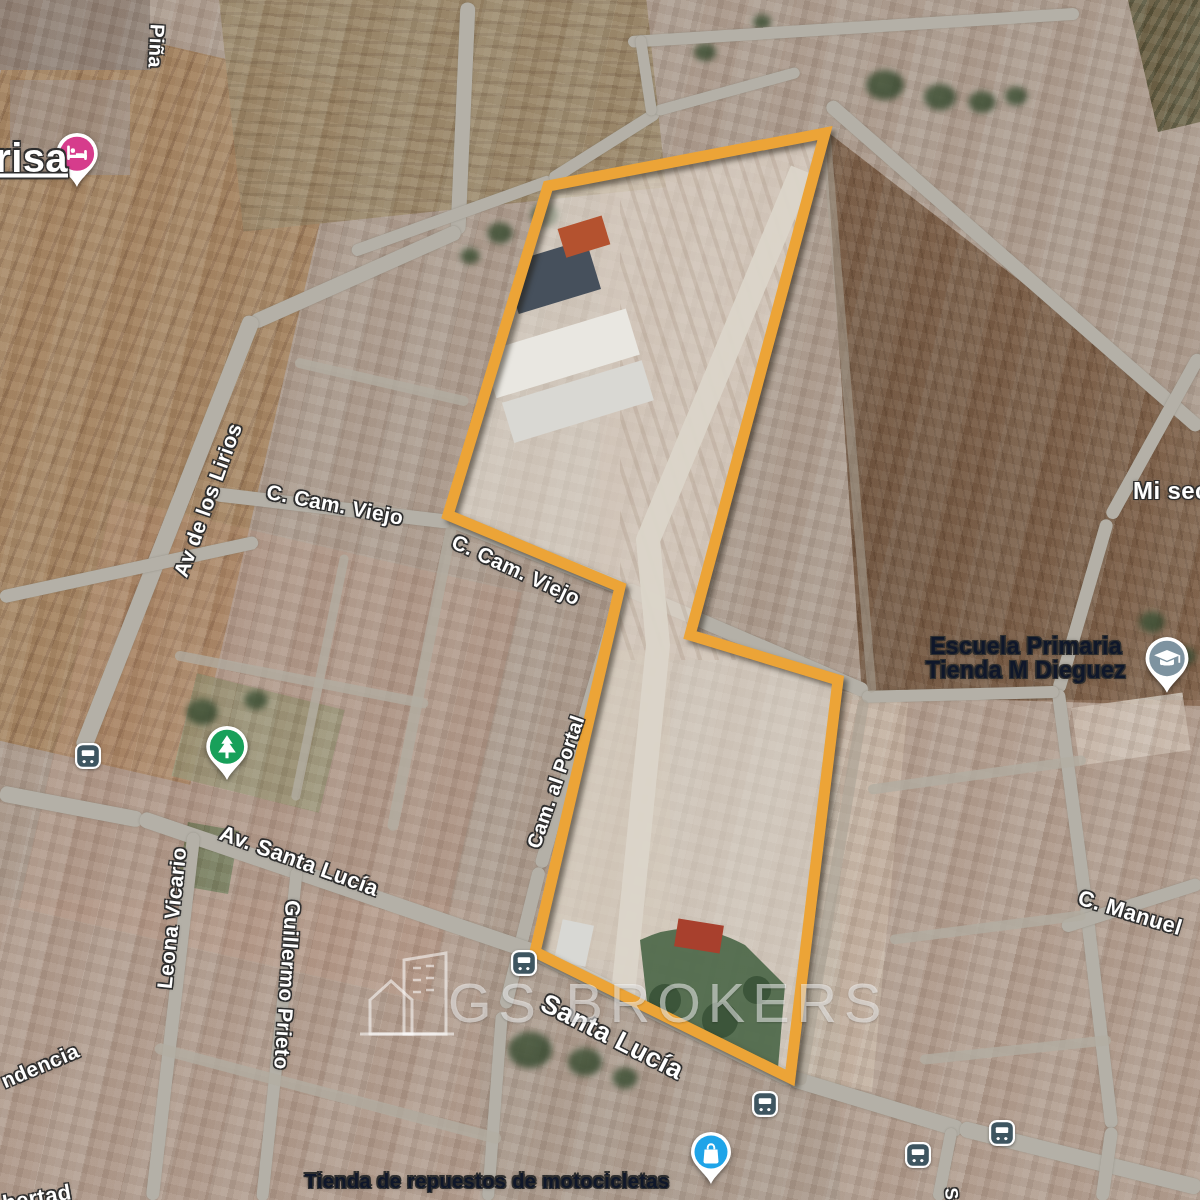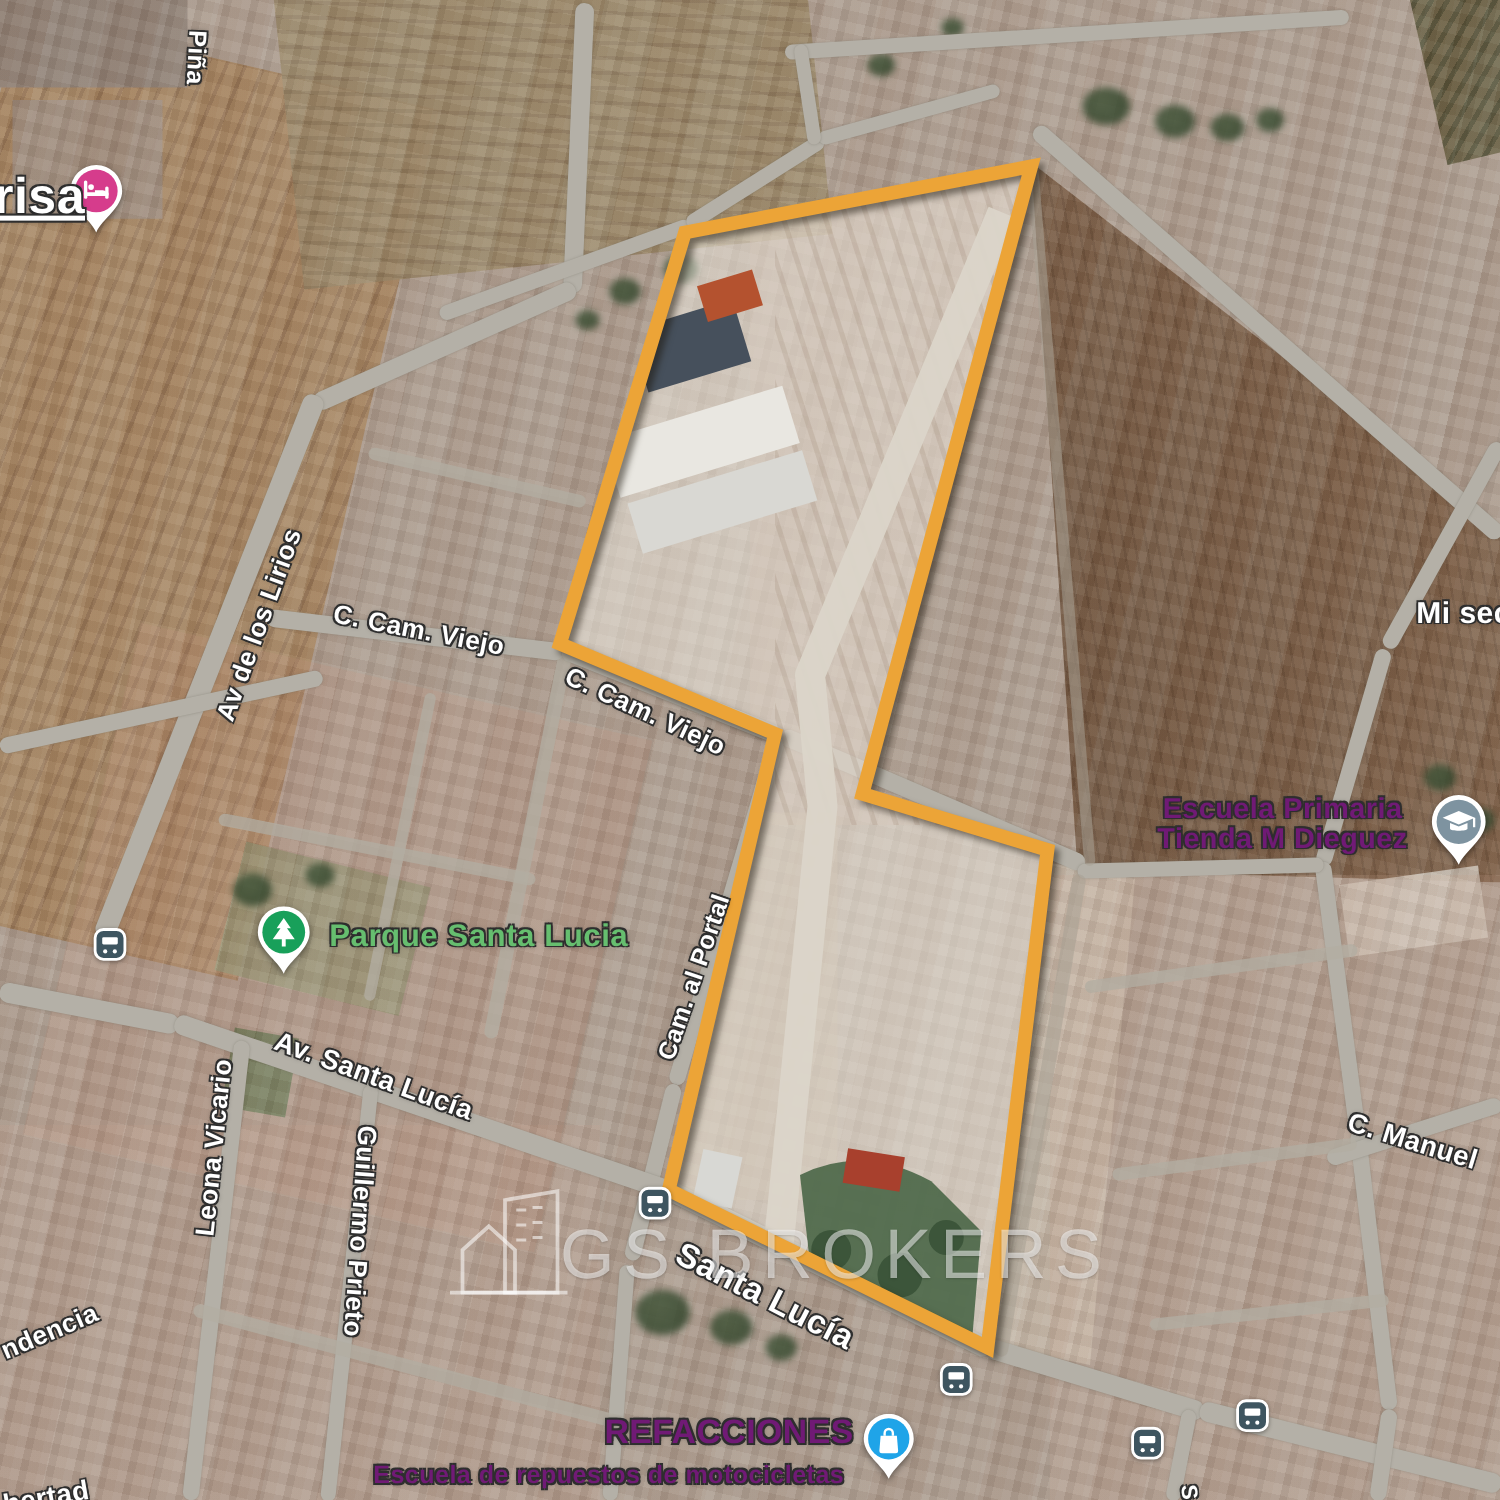--- a/index.html
+++ b/index.html
@@ -20,21 +20,21 @@
         background:radial-gradient(circle at 40% 35%, #46583c, #2e4028);
         filter:blur(3px);opacity:.85;}
   #parcel-svg{position:absolute;left:0;top:0;z-index:4;pointer-events:none;}
   .lbl{position:absolute;z-index:8;color:#fff;font-weight:700;white-space:nowrap;
        transform:translate(-50%,-50%) rotate(var(--r,0deg));letter-spacing:.4px;
        text-shadow:-1.4px -1.4px 0 #2e2e2e, 1.4px -1.4px 0 #2e2e2e,
                    -1.4px 1.4px 0 #2e2e2e, 1.4px 1.4px 0 #2e2e2e, 0 0 4px rgba(0,0,0,.55);}
   .lbl.left-anchor{transform:translate(0,-50%) rotate(var(--r,0deg));}
   .lbl.right-anchor{transform:translate(-100%,-50%) rotate(var(--r,0deg));text-align:right;}
   .lbl.park{color:#66BE6F;}
-  .lbl.poi{color:#701a75;}
+  .lbl.poi{color:#0f172a;}
   .pin{position:absolute;z-index:7;transform:translate(-50%,-100%);
        filter:drop-shadow(0 2px 2.5px rgba(0,0,0,.45));}
   .bus{position:absolute;z-index:7;transform:translate(-50%,-50%);
        filter:drop-shadow(0 1px 1.5px rgba(0,0,0,.4));}
   #watermark{position:absolute;z-index:9;left:448px;top:970px;width:420px;
        color:rgba(255,255,255,.52);font-size:56px;font-weight:400;letter-spacing:7px;
        white-space:nowrap;text-shadow:0 1px 2px rgba(0,0,0,.18);pointer-events:none;}
   #wm-logo{position:absolute;z-index:9;left:356px;top:948px;pointer-events:none;}
 </style>
 </head>
@@ -174,29 +174,27 @@
   <div class="lbl" style="left:172px;top:918px;font-size:21px;--r:-84deg">Leona Vicario</div>
   <div class="lbl" style="left:287px;top:985px;font-size:21px;--r:94deg">Guillermo Prieto</div>
   <div class="lbl" style="left:612px;top:1037px;font-size:27px;--r:27deg">Santa Lucía</div>
   <div class="lbl" style="left:40px;top:1066px;font-size:21px;--r:-23deg">ndencia</div>
   <div class="lbl" style="left:37px;top:1198px;font-size:22px;--r:-10deg">bertad</div>
   <div class="lbl" style="left:1130px;top:913px;font-size:22px;--r:17deg">C. Manuel</div>
   <div class="lbl left-anchor" style="left:1133px;top:491px;font-size:24px;">Mi sec</div>
   <div class="lbl" style="left:951px;top:1194px;font-size:18px;--r:85deg">S</div>
 
   <div class="lbl right-anchor" style="left:68px;top:158px;font-size:40px;text-decoration:underline;">risa</div>
-  <div class="lbl park" style="left:383px;top:749px;font-size:25px;">Parque Santa Lucia</div>
   <div class="lbl poi" style="left:1026px;top:658px;font-size:23px;text-align:center;line-height:24px;">
     <span style="display:block;">Escuela Primaria</span>
     <span style="display:block;">Tienda M Dieguez</span>
   </div>
   <div class="lbl poi right-anchor" style="left:683px;top:1146px;font-size:27px;line-height:29px;">
-    <span style="display:block;">REFACCIONES</span>
-  </div>
-  <div class="lbl poi" style="left:487px;top:1181px;font-size:20px;font-weight:700;">Escuela de repuestos de motocicletas</div>
+  </div>
+  <div class="lbl poi" style="left:487px;top:1181px;font-size:20px;font-weight:700;">Tienda de repuestos de motocicletas</div>
 
   <div class="pin" style="left:77px;top:193px;">
     <svg width="46" height="56" viewBox="0 0 44 54">
       <path d="M22 52 C17 41 2 33 2 20 A20 20 0 1 1 42 20 C42 33 27 41 22 52 Z" fill="#ffffff"></path>
       <circle cx="22" cy="20" r="16.5" fill="#D63C8C"></circle>
       <g fill="#ffffff">
         <rect x="12.5" y="12" width="2.6" height="14" rx="1.2"></rect>
         <rect x="12.5" y="21" width="19" height="3" rx="1"></rect>
         <rect x="28.9" y="16.5" width="2.6" height="9.5" rx="1.2"></rect>
         <circle cx="18" cy="17" r="2.2"></circle>

